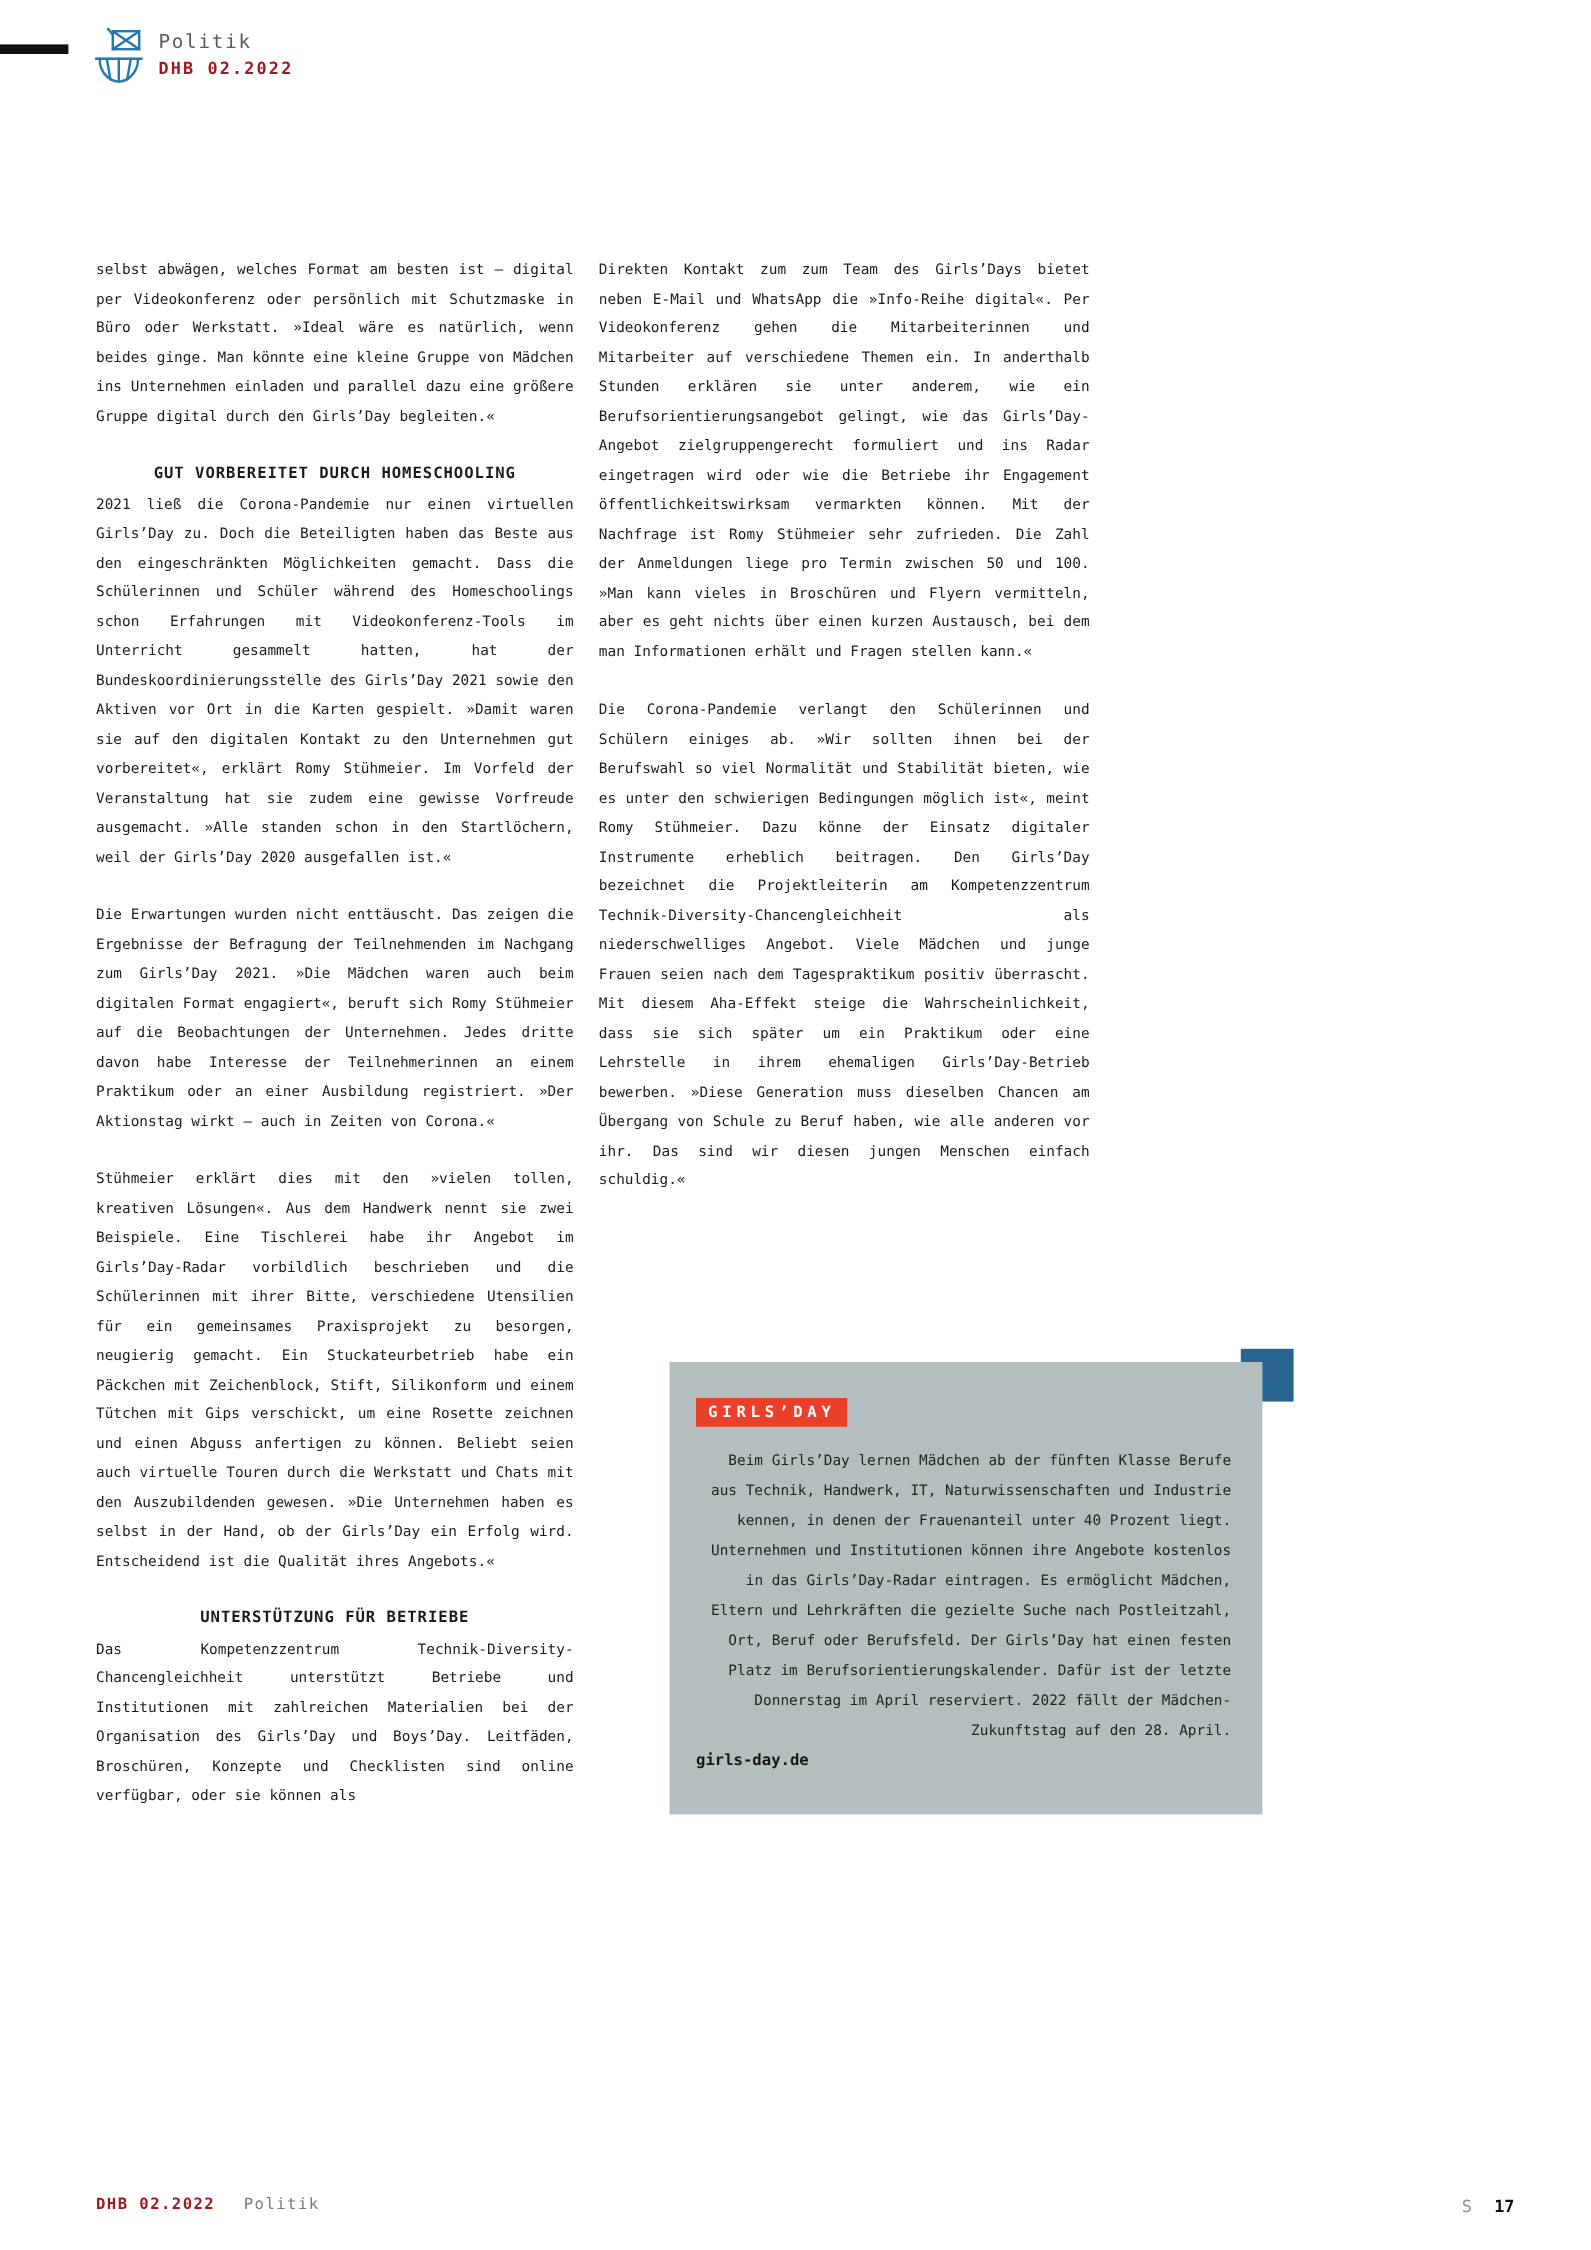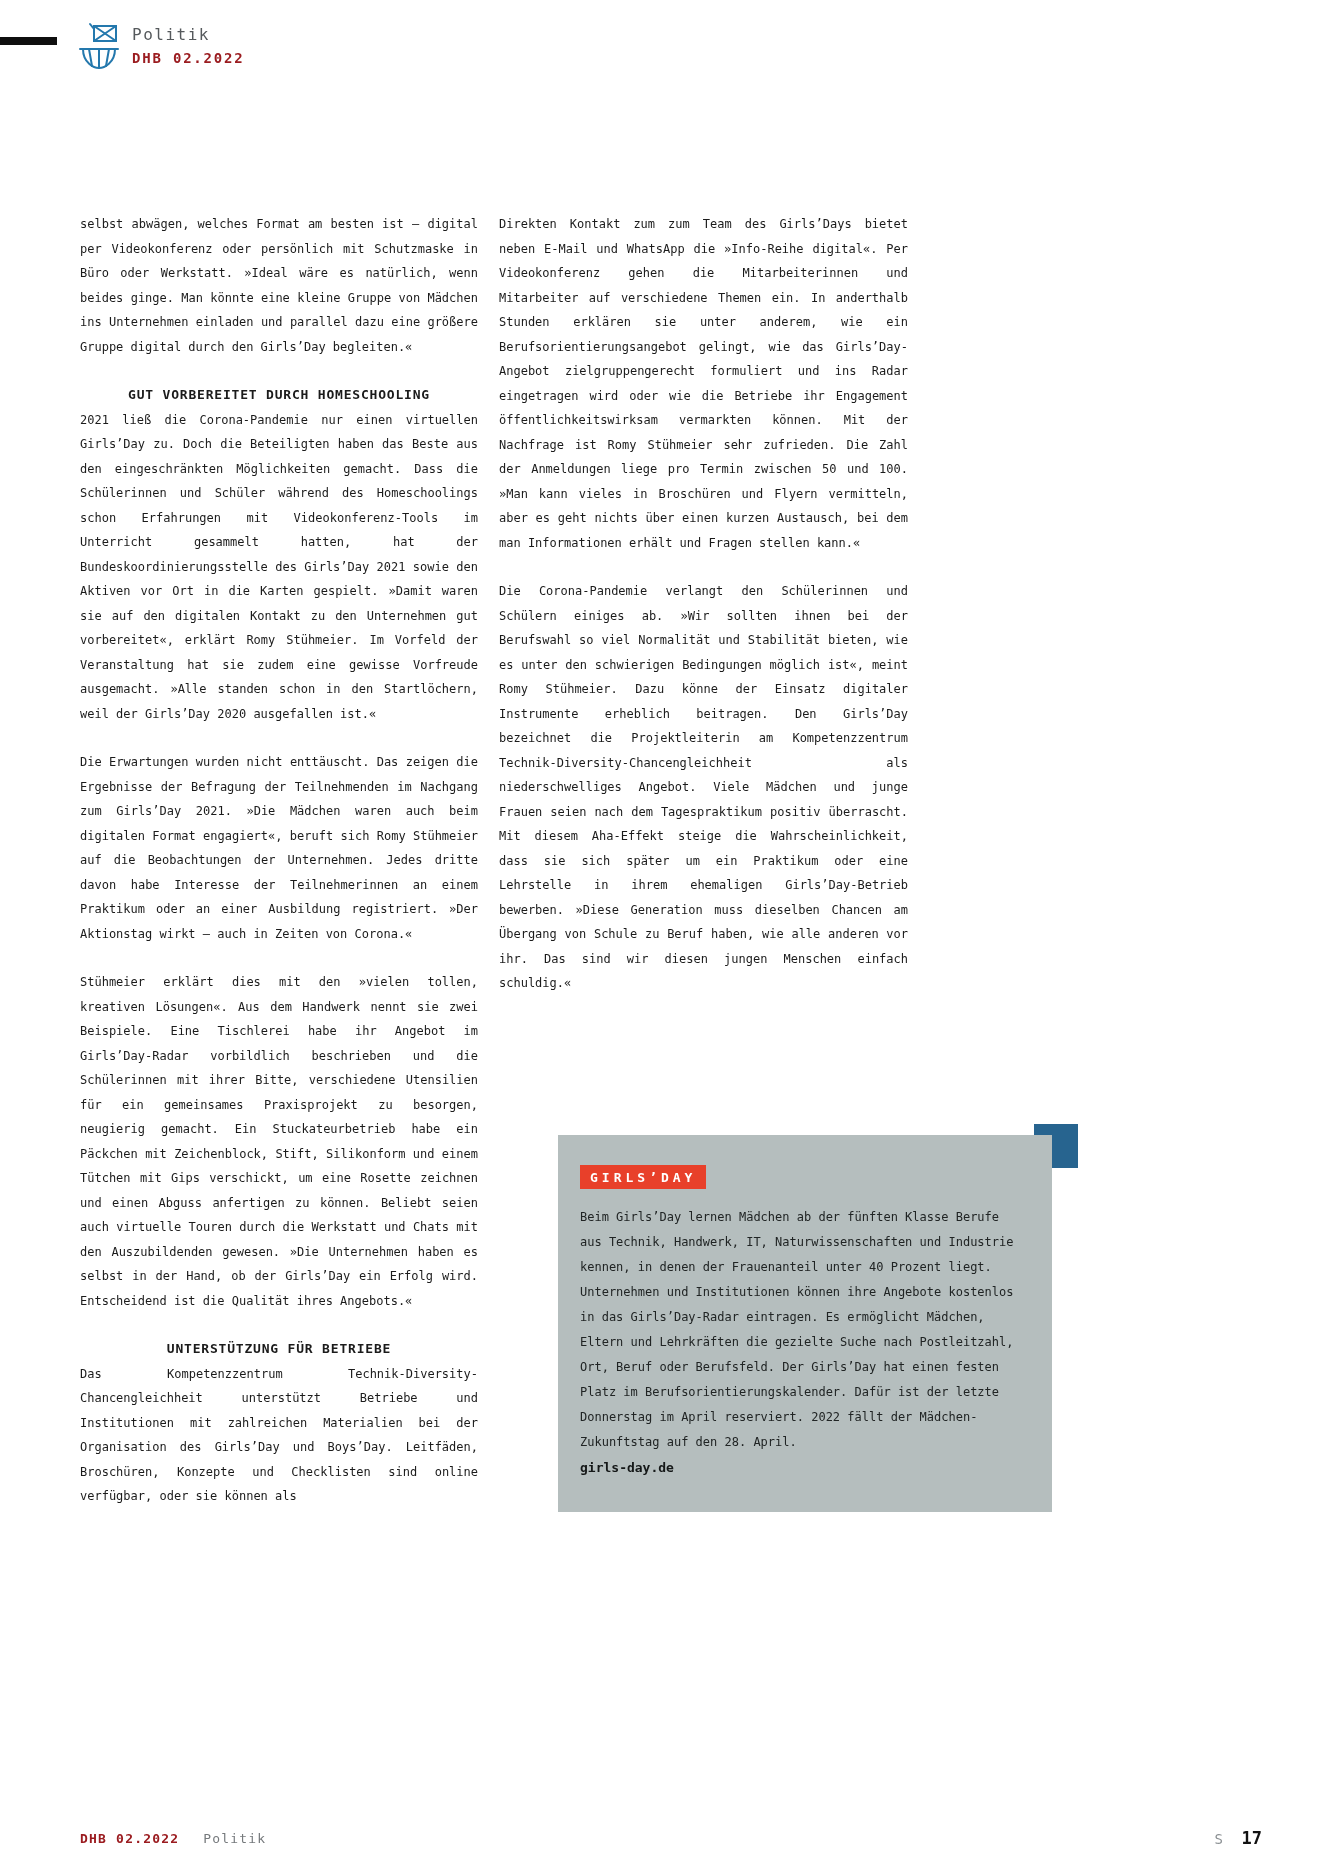--- a/index.html
+++ b/index.html
@@ -33,34 +33,34 @@
   
   .infobox {
     position:absolute; left:558px; top:1135px; width:494px;
     background:#b5bebe; padding:30px 26px 32px 22px;
   }
   .infobox-label {
     display:inline-block; background:#e8402a; color:#ffffff;
     font-weight:bold; font-size:13px; letter-spacing:4px;
     padding:5px 10px 4px 10px;
   }
-  .infobox-body { margin-top:16px; font-size:12px; line-height:25px; text-align:left; color:#202424; }
+  .infobox-body { margin-top:16px; font-size:12px; line-height:25px; text-align:right; color:#202424; }
   .infobox-link { font-weight:bold; font-size:13px; line-height:25px; color:#151818; text-decoration:none; display:inline-block;text-align:right; }
   .corner-accent { position:absolute; left:1034px; top:1124px; width:44px; height:44px; background:#27648f; }
 
   
   .footer {
     position:absolute; left:80px; top:1828px; width:1182px;
     display:flex; justify-content:space-between; align-items:center;
   }
   .footer-left { font-size:13px; }
   .footer-issue { color:#9b1c20; font-weight:bold; letter-spacing:1.2px; }
   .footer-section { color:#75797c; margin-left:16px; letter-spacing:1.2px; }
   .footer-right .page-prefix { color:#8a8f92; font-size:14px; margin-right:9px; }
-  .footer-right .page-num { color:#111111; font-weight:bold; font-size:17px; }
+  .footer-right .page-num { color:#111111; font-weight:bold; font-size:14px; }
 </style>
 </head>
 <body>
 
 <div class="top-rule"></div>
 
 <div class="masthead">
   <div class="logo-box">
     <svg width="42" height="48" viewBox="0 0 42 48" fill="none" stroke="#2478ad" stroke-width="2" stroke-linecap="round">
       <line x1="12" y1="2" x2="16" y2="7"></line>

